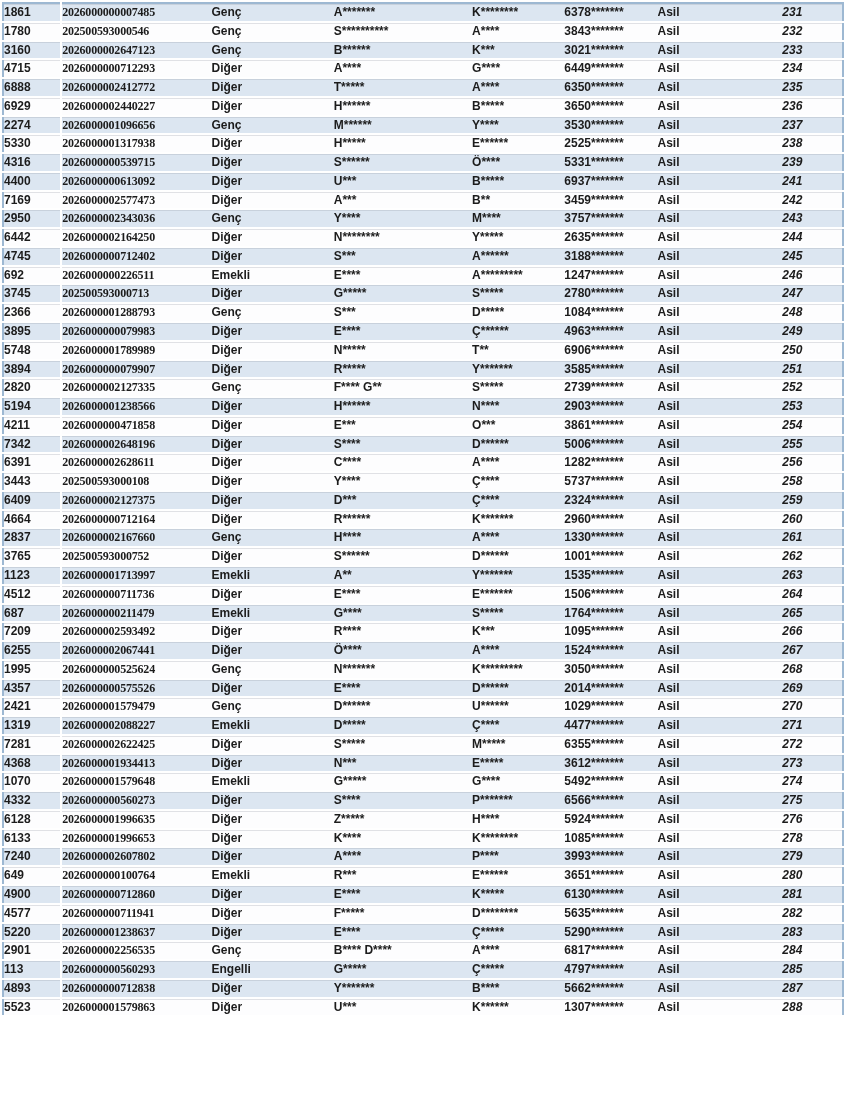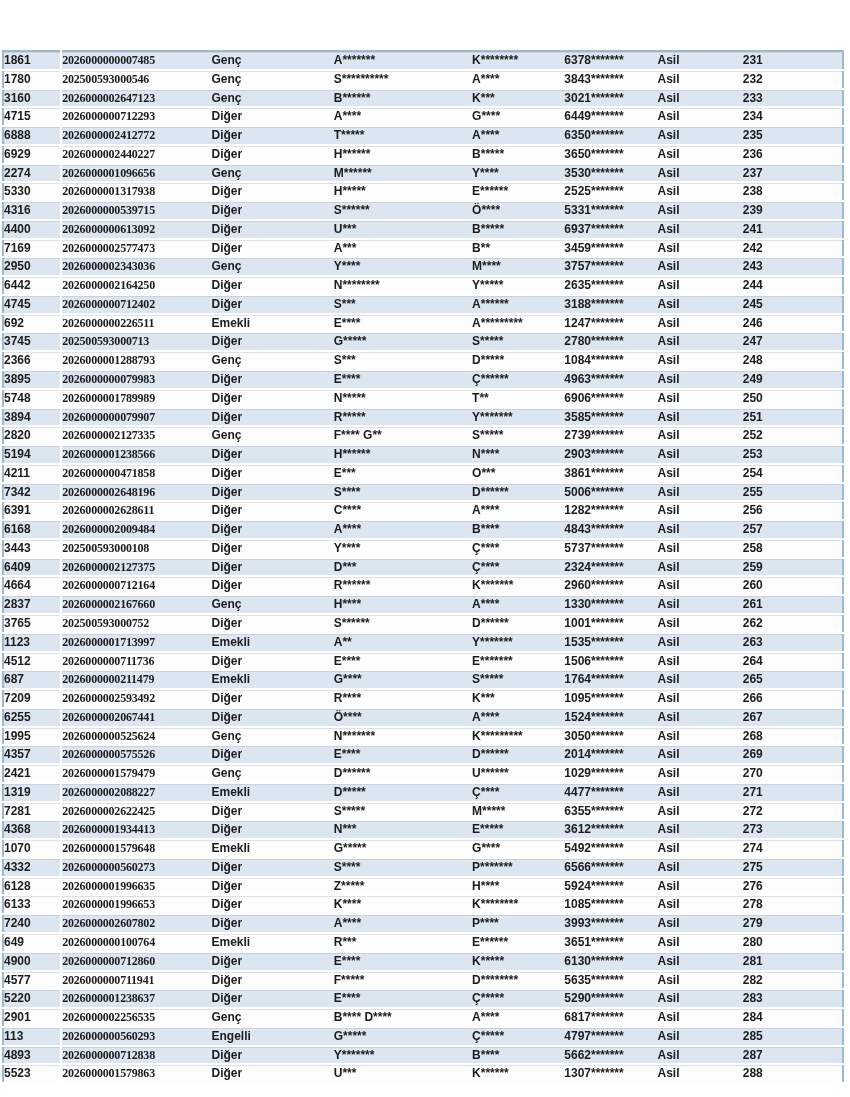--- a/index.html
+++ b/index.html
@@ -6,21 +6,20 @@
     margin: 0;
     padding: 0;
     background: #ffffff;
     width: 850px;
     height: 1097px;
     font-family: "Liberation Sans", sans-serif;
     overflow: hidden;
   }
   .table-wrap {
     padding: 2px 3px 0 2px;
-    margin-top: 48px;
   }
   table.results {
     border-collapse: collapse;
     table-layout: fixed;
     width: 842px;
     border: 2px solid #9db8d2;
     background: #ffffff;
   }
   table.results td {
     font-size: 12px;
@@ -38,21 +37,21 @@
   table.results tr { height: 18.76px; }
   tr.band td  { background: #dce6f1; }
   tr.plain td { background: #fdfdfe; }
   td.c1 { padding-left: 6px; border-right: 2px solid #ffffff; }
   td.c2 { padding-left: 4px; letter-spacing: -0.2px; font-family: Liberation Serif, serif; }
   td.c3 { padding-left: 7px; }
   td.c4 { padding-left: 8px; }
   td.c5 { padding-left: 8px; }
   td.c6 { padding-left: 8px; }
   td.c7 { padding-left: 8px; }
-  td.c8 { text-align: left; padding-right: 6px; }
+  td.c8 { text-align: center; padding-right: 6px; font-style: italic; }
 </style>
 </head>
 <body>
 
 <div class="table-wrap">
   <table class="results">
     <colgroup>
       <col style="width:58px">
       <col style="width:150px">
       <col style="width:122px">
@@ -306,30 +305,20 @@
         <tr class="plain">
           <td class="c1">6391</td>
           <td class="c2">2026000002628611</td>
           <td class="c3">Diğer</td>
           <td class="c4">C****</td>
           <td class="c5">A****</td>
           <td class="c6">1282*******</td>
           <td class="c7">Asil</td>
           <td class="c8">256</td>
         </tr>
-        <tr class="band">
-          <td class="c1">6168</td>
-          <td class="c2">2026000002009484</td>
-          <td class="c3">Diğer</td>
-          <td class="c4">A****</td>
-          <td class="c5">B****</td>
-          <td class="c6">4843*******</td>
-          <td class="c7">Asil</td>
-          <td class="c8">257</td>
-        </tr>
         <tr class="plain">
           <td class="c1">3443</td>
           <td class="c2">202500593000108</td>
           <td class="c3">Diğer</td>
           <td class="c4">Y****</td>
           <td class="c5">Ç****</td>
           <td class="c6">5737*******</td>
           <td class="c7">Asil</td>
           <td class="c8">258</td>
         </tr>

